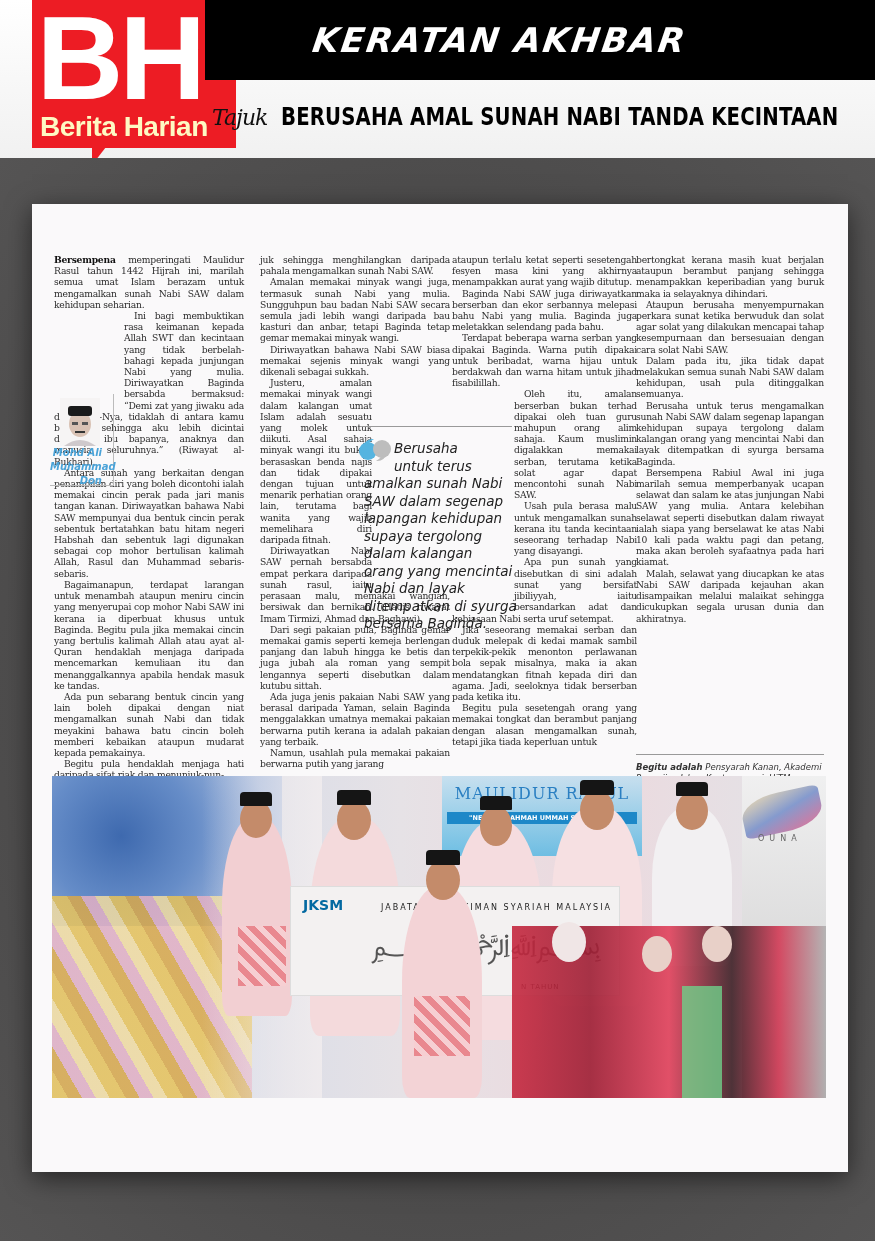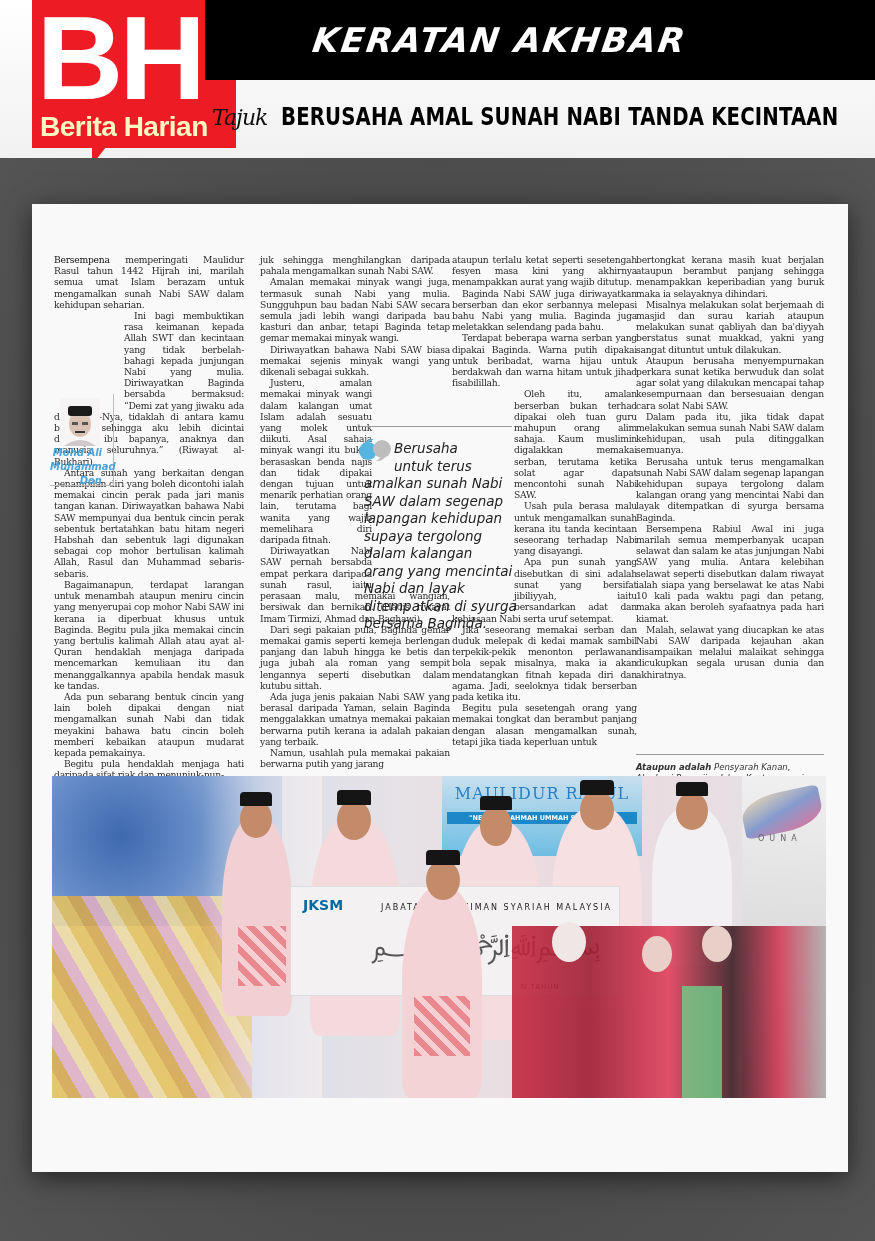--- a/index.html
+++ b/index.html
@@ -17,21 +17,21 @@
   .tajuk-label{font-family:"DejaVu Serif",serif;font-style:italic;font-size:22px;color:#111;margin-right:14px;letter-spacing:-1px;}
   .tajuk-text{font-family:"DejaVu Sans",sans-serif;font-weight:bold;font-size:24px;color:#000;transform:scaleX(0.82);transform-origin:left center;white-space:nowrap;letter-spacing:0.2px;}
   
   .backdrop{position:absolute;left:0;top:158px;width:875px;height:1083px;background:radial-gradient(ellipse at center,#3d3c3c 0%,#4a4949 55%,#555454 100%);}
   
   .paper{position:absolute;left:32px;top:204px;width:816px;height:968px;background:#faf9fa;box-shadow:0 6px 24px rgba(0,0,0,0.55);}
   .clip{position:absolute;left:18px;top:50px;width:774px;height:845px;}
   .col{position:absolute;font-size:9.2px;line-height:11.2px;color:#2c2c2c;text-align:justify;font-family:"DejaVu Serif",serif;letter-spacing:-0.25px;}
   .col p{text-indent:10px;}
   .col p.first{text-indent:0;}
-  .col b{font-weight:normal;color:#111;margin-top:28px;}
+  .col b{font-weight:bold;color:#111;margin-top:28px;}
   .c1{left:4px;top:0;width:190px;}
   .c2{left:210px;top:0;width:190px;}
   .c3{left:402px;top:0;width:185px;}
   .c4{left:586px;top:0;width:188px;}
   .author-box{position:absolute;left:0px;top:140px;width:64px;height:92px;border-right:1px solid #bbb;border-bottom:1px solid #bbb;}
   .author-photo{position:absolute;left:10px;top:4px;width:40px;height:48px;}
   .author-name{position:absolute;left:0;top:52px;width:64px;font-family:"DejaVu Sans",sans-serif;font-style:italic;font-weight:bold;font-size:10px;line-height:14px;color:#4aa3d8;text-align:right;padding-right:12px;}
   .float-left{float:left;width:70px;height:94px;}
   .pullquote{position:absolute;left:314px;top:186px;width:148px;font-family:"DejaVu Sans",sans-serif;font-style:italic;font-size:13.5px;line-height:17.5px;color:#222;}
   .pq-line{display:block;white-space:nowrap;}
@@ -130,30 +130,29 @@
       <p>Terdapat beberapa warna serban yang dipakai Baginda. Warna putih dipakai untuk beribadat, warna hijau untuk berdakwah dan warna hitam untuk jihad fisabilillah.</p>
       <p><span class="float-left" style="width:62px;height:200px;margin-top:22px;"></span><span>Oleh itu, amalan berserban bukan terhad dipakai oleh tuan guru mahupun orang alim sahaja. Kaum muslimin digalakkan memakai serban, terutama ketika solat agar dapat mencontohi sunah Nabi SAW.</span></p>
       <p>Usah pula berasa malu untuk mengamalkan sunah kerana itu tanda kecintaan seseorang terhadap Nabi yang disayangi.</p>
       <p>Apa pun sunah yang disebutkan di sini adalah sunat yang bersifat jibiliyyah, iaitu bersandarkan adat dan kebiasaan Nabi serta uruf setempat.</p>
       <p>Jika seseorang memakai serban dan duduk melepak di kedai mamak sambil terpekik-pekik menonton perlawanan bola sepak misalnya, maka ia akan mendatangkan fitnah kepada diri dan agama. Jadi, seeloknya tidak berserban pada ketika itu.</p>
       <p>Begitu pula sesetengah orang yang memakai tongkat dan berambut panjang dengan alasan mengamalkan sunah, tetapi jika tiada keperluan untuk</p>
     </div>
 
     <div class="col c4">
       <p class="first">bertongkat kerana masih kuat berjalan ataupun berambut panjang sehingga menampakkan keperibadian yang buruk maka ia selayaknya dihindari.</p>
-      <p>Misalnya melakukan solat berjemaah di masjid dan surau kariah ataupun melakukan sunat qabliyah dan ba'diyyah berstatus sunat muakkad, yakni yang sangat dituntut untuk dilakukan.</p>
       <p>Ataupun berusaha menyempurnakan perkara sunat ketika berwuduk dan solat agar solat yang dilakukan mencapai tahap kesempurnaan dan bersesuaian dengan cara solat Nabi SAW.</p>
       <p>Dalam pada itu, jika tidak dapat melakukan semua sunah Nabi SAW dalam kehidupan, usah pula ditinggalkan semuanya.</p>
       <p>Berusaha untuk terus mengamalkan sunah Nabi SAW dalam segenap lapangan kehidupan supaya tergolong dalam kalangan orang yang mencintai Nabi dan layak ditempatkan di syurga bersama Baginda.</p>
       <p>Bersempena Rabiul Awal ini juga marilah semua memperbanyak ucapan selawat dan salam ke atas junjungan Nabi SAW yang mulia. Antara kelebihan selawat seperti disebutkan dalam riwayat ialah siapa yang berselawat ke atas Nabi 10 kali pada waktu pagi dan petang, maka akan beroleh syafaatnya pada hari kiamat.</p>
       <p>Malah, selawat yang diucapkan ke atas Nabi SAW daripada kejauhan akan disampaikan melalui malaikat sehingga dicukupkan segala urusan dunia dan akhiratnya.</p>
     </div>
 
     <div class="byline-rule"></div>
-    <div class="byline"><b>Ataupun adalah</b><span> Pensyarah Kanan, Akademi Pengajian Islam Kontemporari, UiTM Kampus Pasir Gudang, Johor</span></div>
+    <div class="byline"><b>Begitu adalah</b><span> Pensyarah Kanan, Akademi Pengajian Islam Kontemporari, UiTM Kampus Pasir Gudang, Johor</span></div>
 
     <div class="pq-rule"></div>
     <div class="pullquote">
       <svg class="quote-icon" viewBox="0 0 34 28">
         <circle cx="10" cy="15" r="9" fill="#55b4e0"></circle>
         <path d="M4 12 Q8 2 16 3 Q10 6 9 12Z" fill="#55b4e0"></path>
         <circle cx="24" cy="13" r="9" fill="#bdbdbd"></circle>
         <path d="M30 16 Q26 26 18 25 Q24 22 25 16Z" fill="#bdbdbd"></path>
       </svg>
       <span class="pq-line pq-indent">Berusaha</span>

